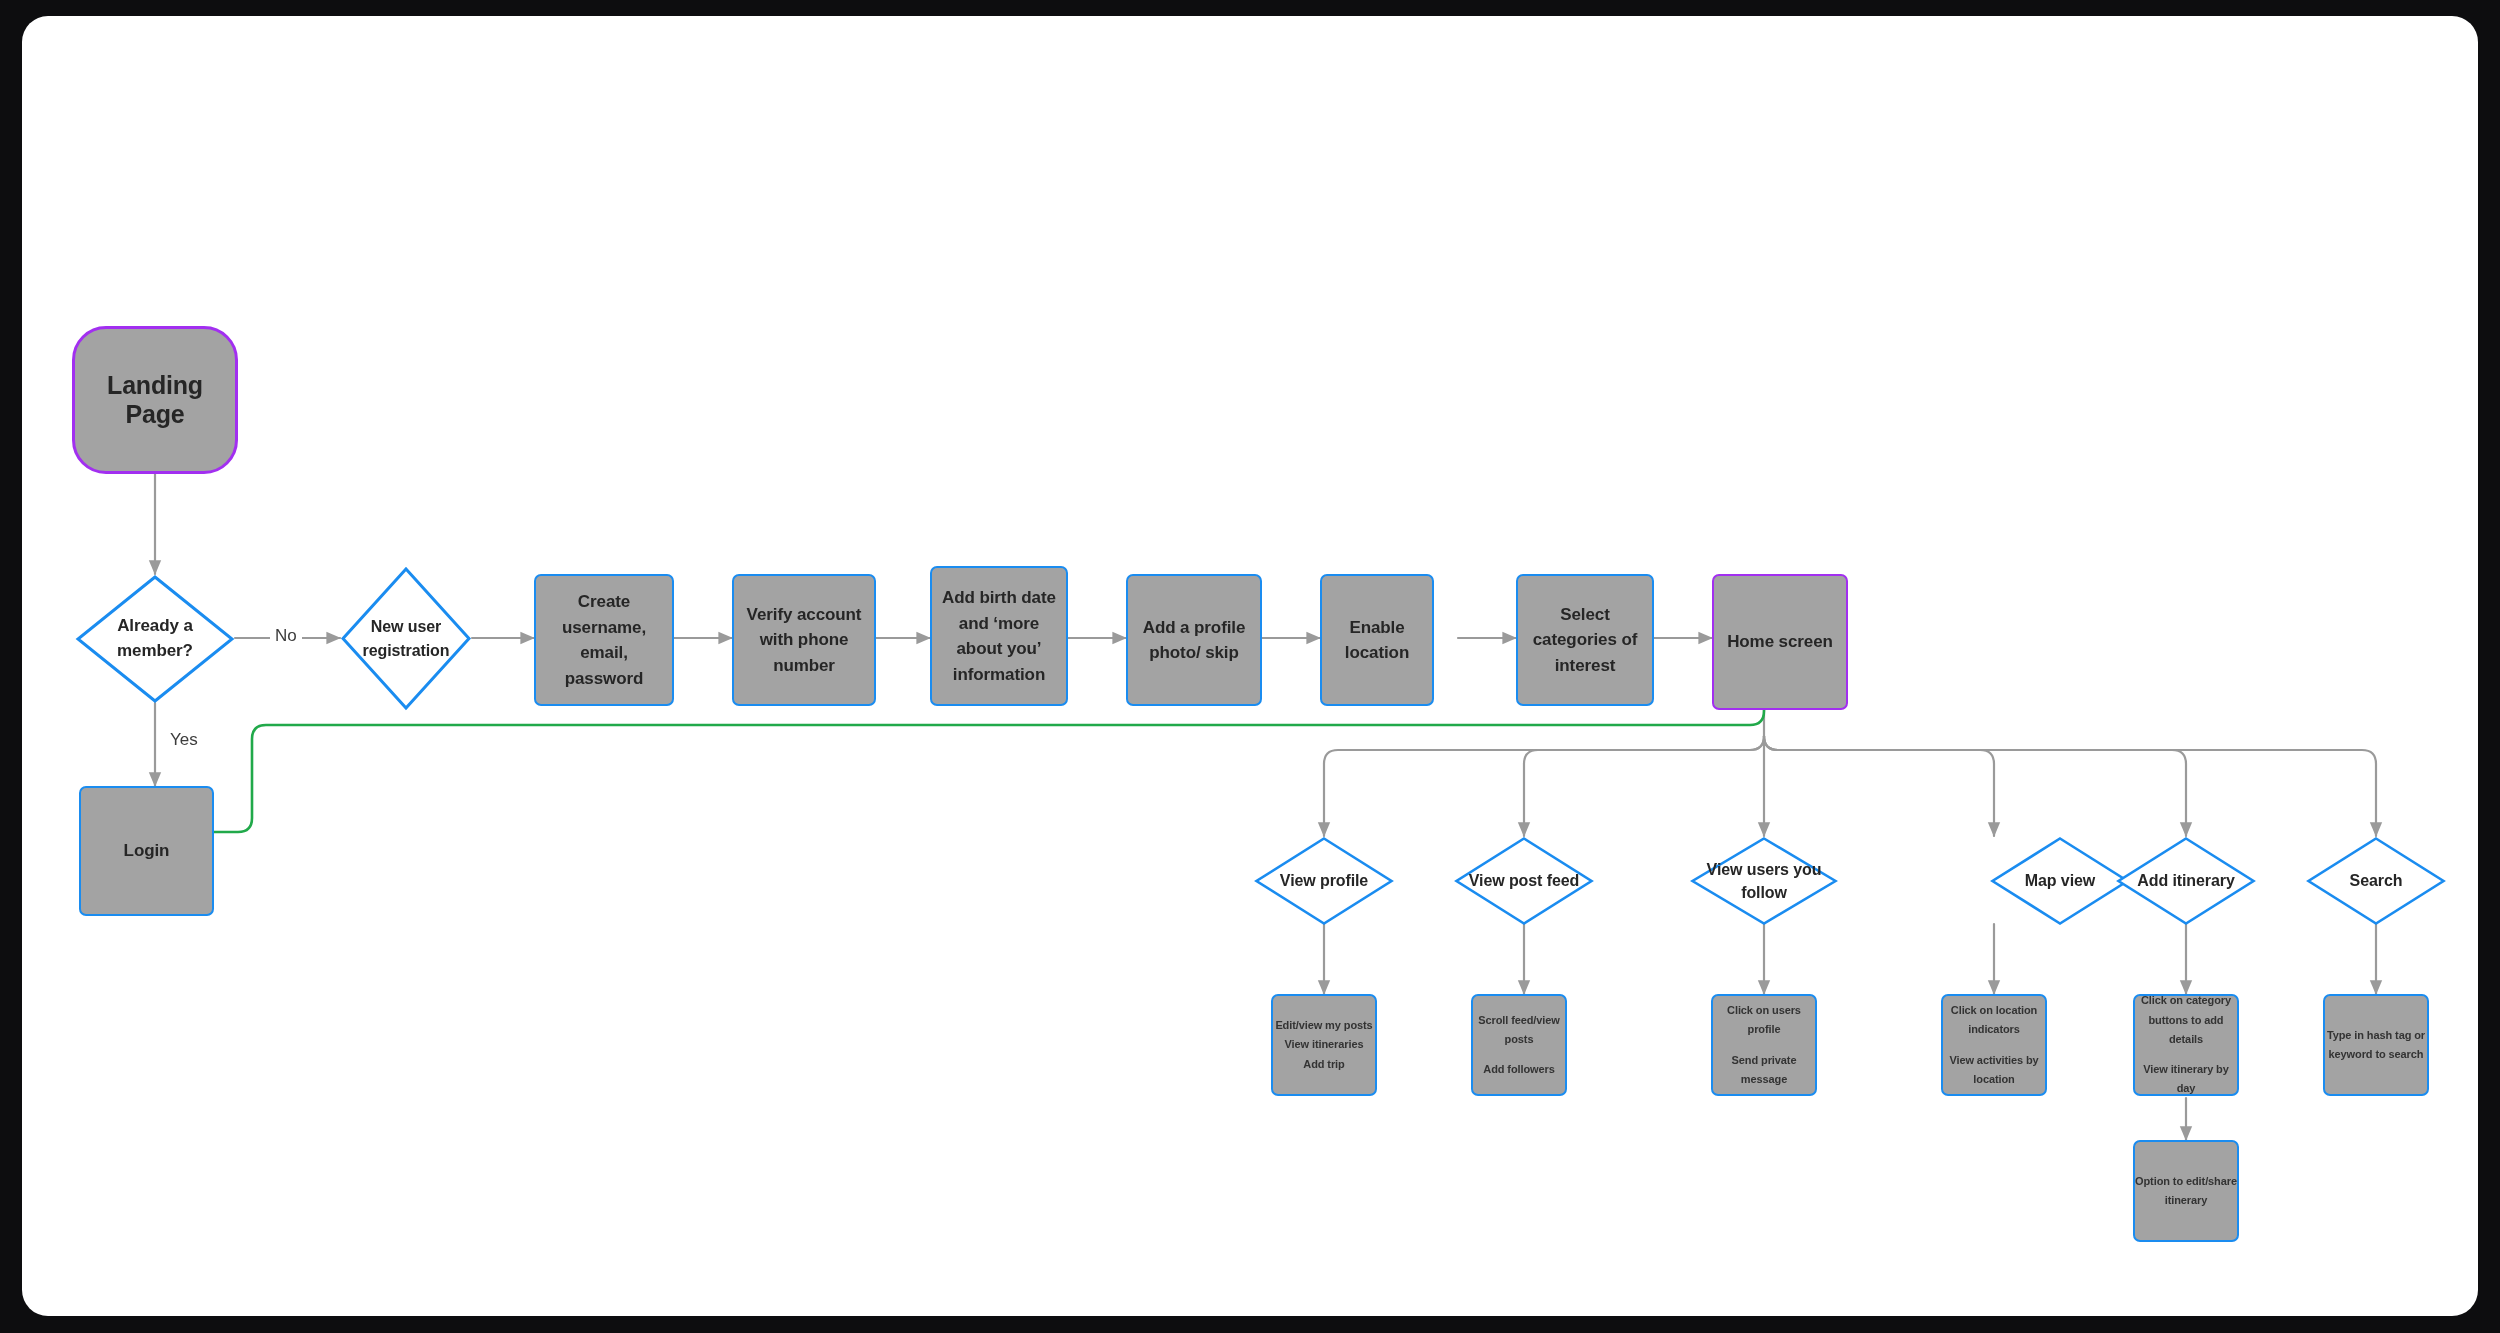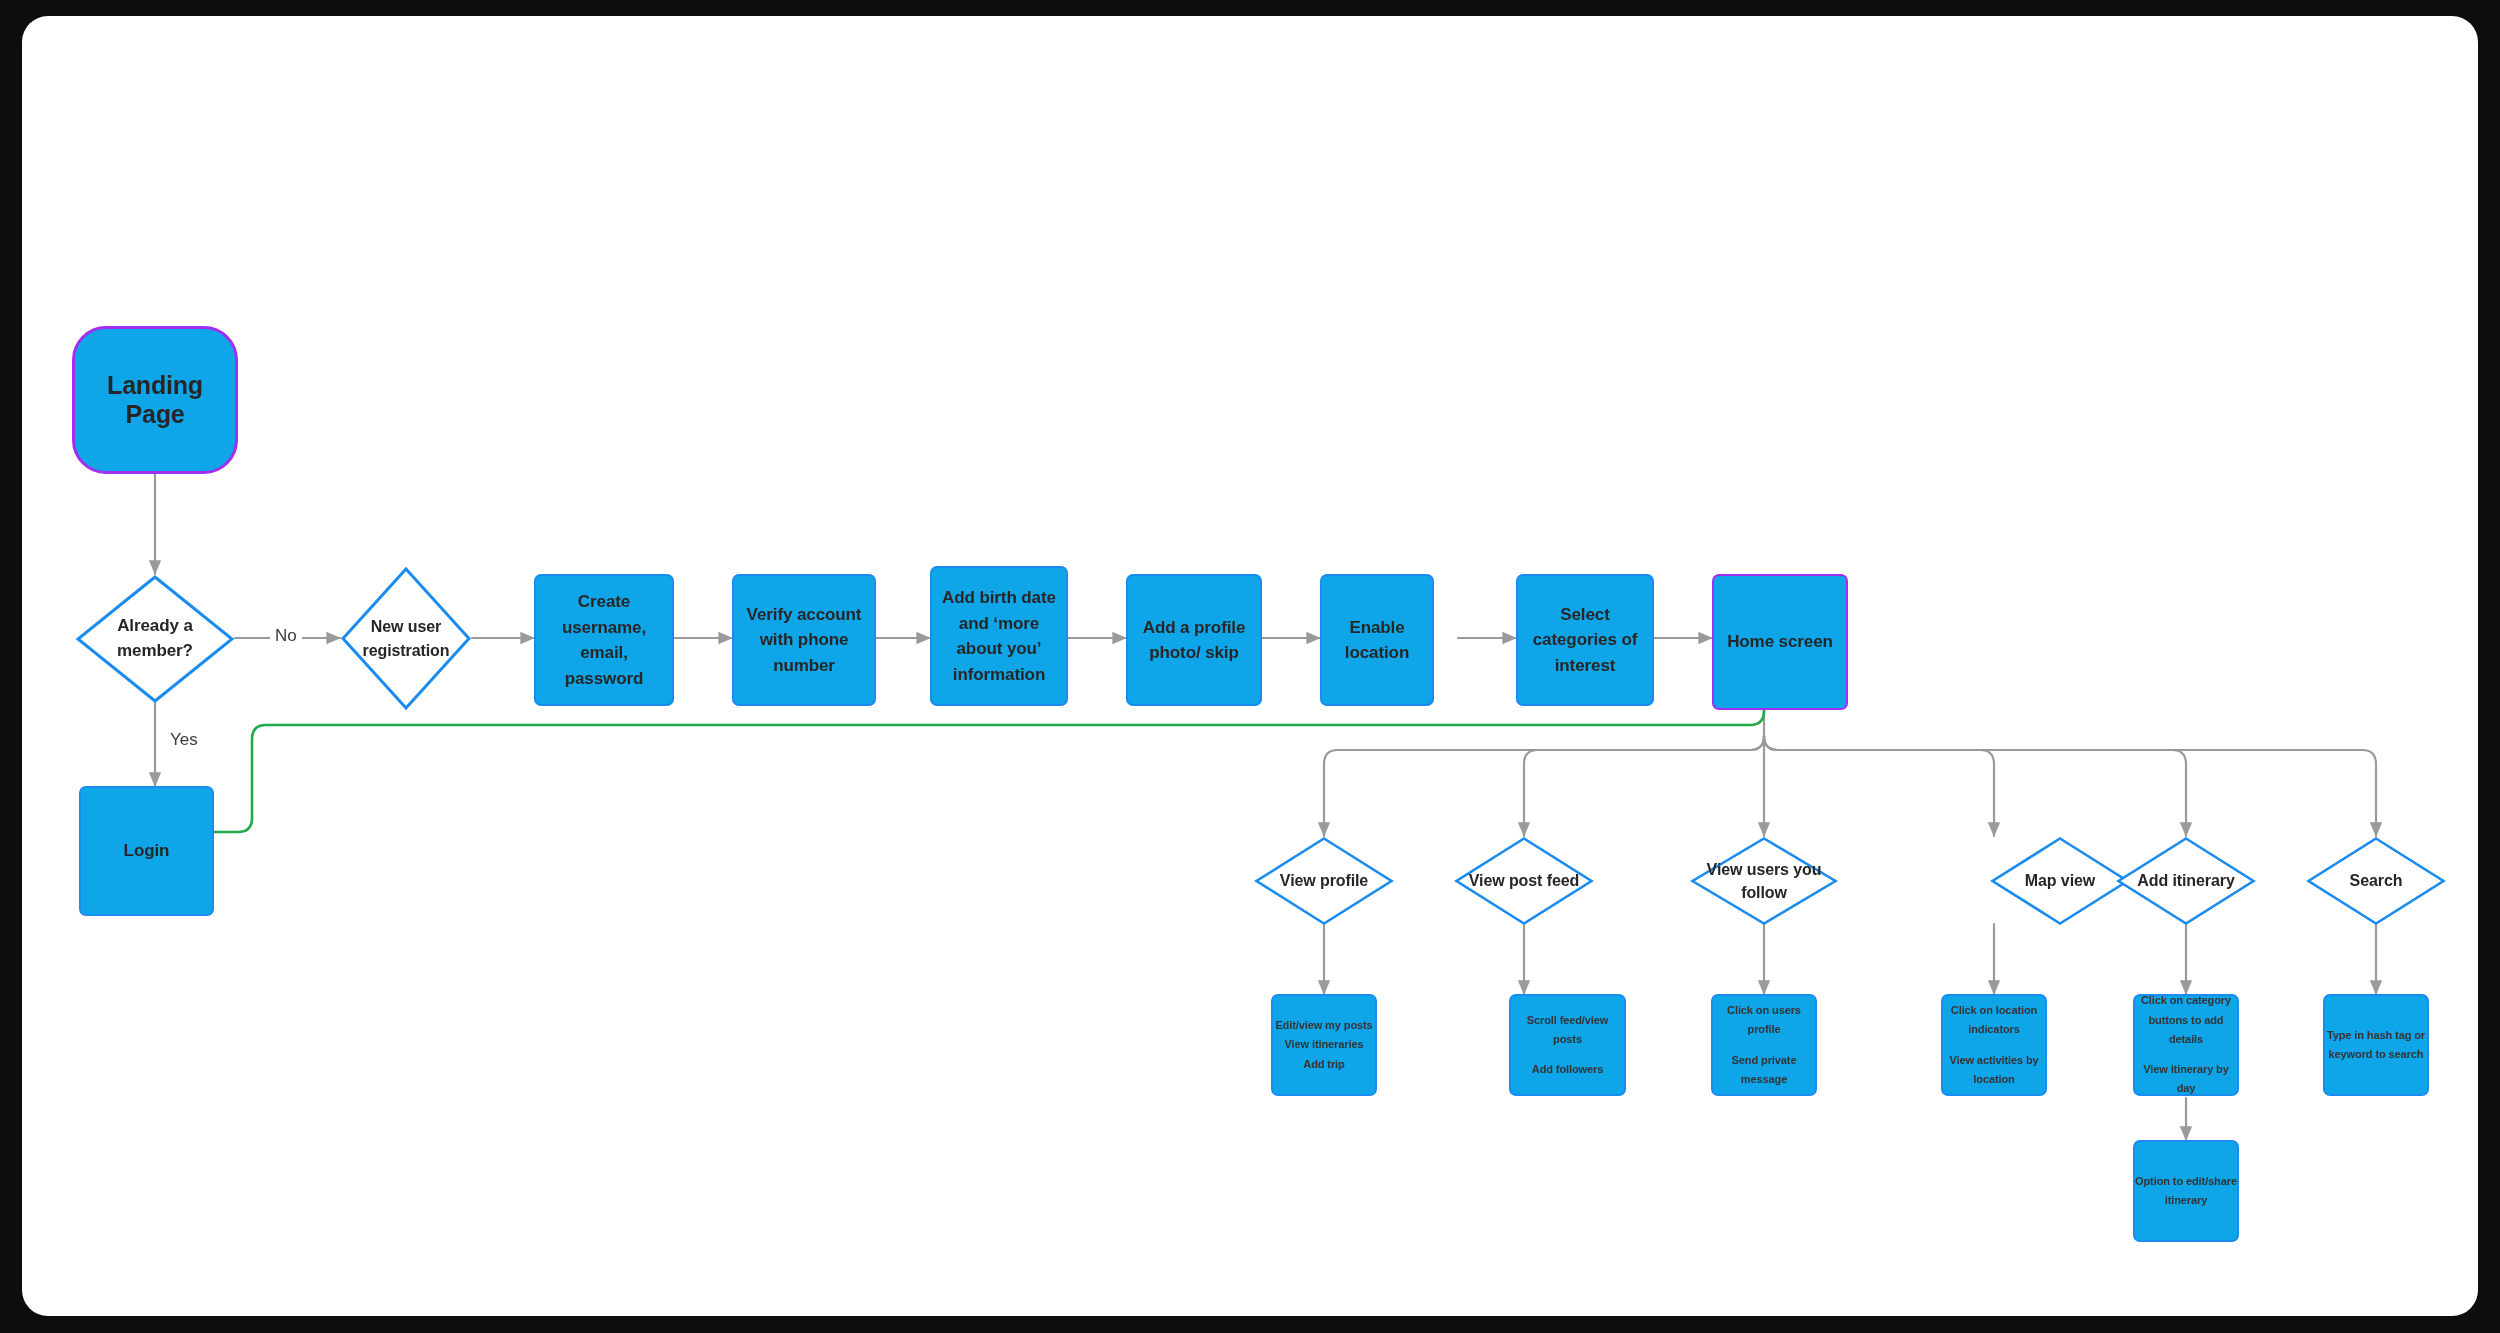--- a/index.html
+++ b/index.html
@@ -40,21 +40,21 @@
     pointer-events: none;
   }
 
   .node {
     position: absolute;
     box-sizing: border-box;
     display: flex;
     align-items: center;
     justify-content: center;
     text-align: center;
-    background: #0ea5e9;
+    background: #a3a3a3;
   }
 
   
   .node.terminal {
     border: 3px solid #a22ff0;
     border-radius: 34px;
     font-size: 25px;
     font-weight: 700;
     color: #262626;
     letter-spacing: -0.2px;
@@ -290,21 +290,21 @@
     </div>
 
     <div class="node note" style="left:1249px; top:978px; width:106px; height:102px;">
       <div>
         <span class="note-line">Edit/view my  posts</span>
         <span class="note-line">View itineraries</span>
         <span class="note-line">Add trip</span>
       </div>
     </div>
 
-    <div class="node note" style="left:1449px; top:978px; width:117px; height:102px;margin-left:38px;">
+    <div class="node note" style="left:1449px; top:978px; width:96px; height:102px;">
       <div>
         <span class="note-line">Scroll feed/view posts</span>
         <span class="note-line gap"></span>
         <span class="note-line">Add followers</span>
       </div>
     </div>
 
     <div class="node note" style="left:1689px; top:978px; width:106px; height:102px;">
       <div>
         <span class="note-line">Click on users profile</span>

